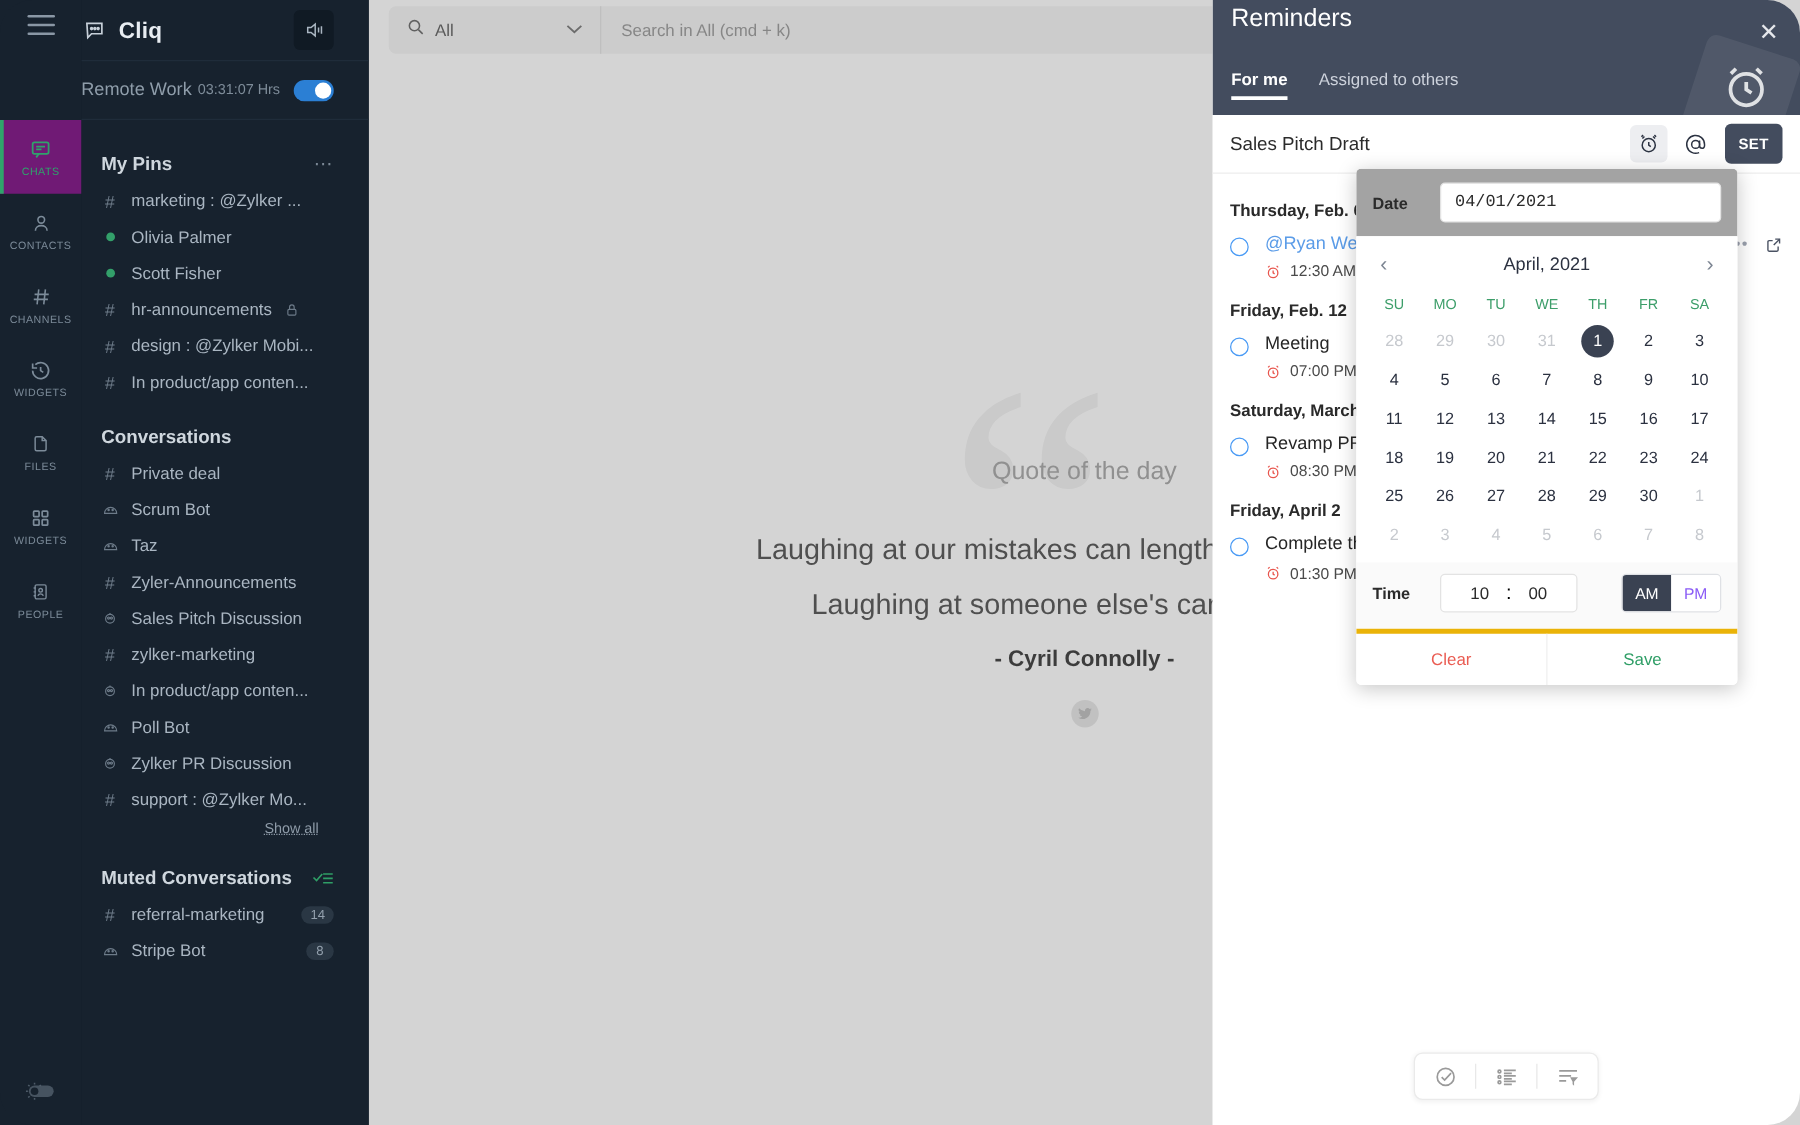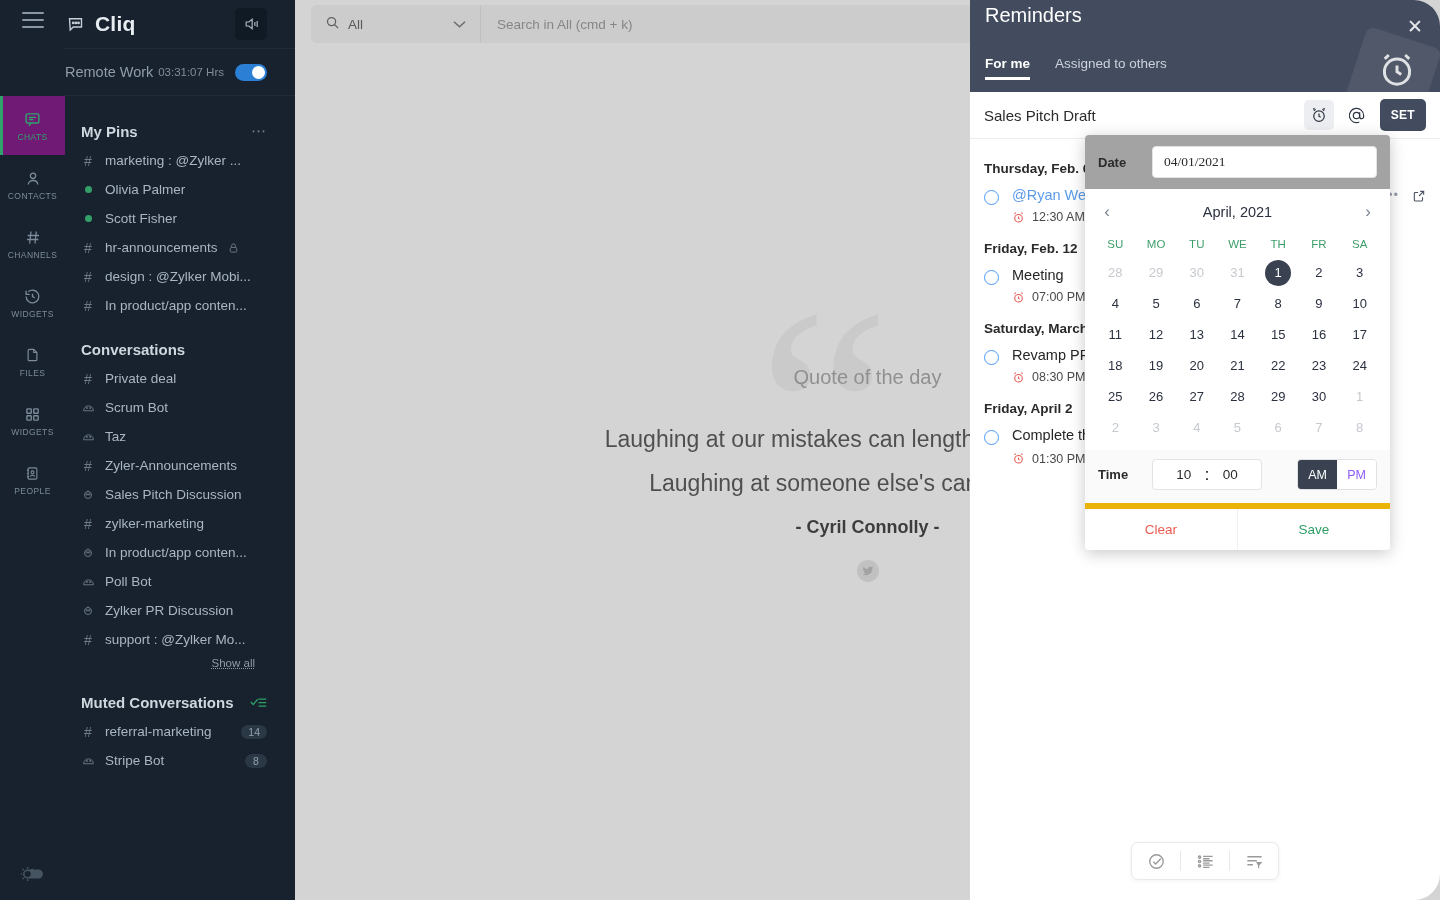--- a/index.html
+++ b/index.html
@@ -59,21 +59,21 @@
   .sidebar {
     position: absolute; left: 65px; top: 0; width: 230px; height: 900px;
     background: #17222e; z-index: 4; overflow: hidden;
   }
   .sb-head {
     height: 48px; display: flex; align-items: center;
     gap: 9px; padding-left: 0px;
   }
   .logo-ico { color: #c7d0d9; display:flex; }
   .logo-txt {
-    color: #e8edf2; font-size: 21px; font-weight: 700; letter-spacing: .2px;
+    color: #e8edf2; font-size: 18px; font-weight: 700; letter-spacing: .2px;
   }
   .sound-btn {
     position: absolute; right: 28px; top: 8px;
     width: 32px; height: 32px; border-radius: 5px;
     background: #101a24; display: flex; align-items: center;
     justify-content: center; cursor: pointer; color: #aab6c2;
   }
   .status-bar {
     height: 48px; margin: 0 0 0 0; padding: 0 28px 0 0;
     display: flex; align-items: center;
@@ -276,21 +276,21 @@
     overflow: hidden;
   }
   .dp-row {
     display: flex; align-items: center; gap: 14px;
     padding: 11px 13px; background: #a3a3a3;
   }
   .dp-lbl { font-size: 13px; font-weight: 700; color: #2b2b2b; width: 40px; }
   .dp-date-in {
     flex: 1; height: 32px; border: 1px solid #e3e3e3; border-radius: 4px;
     font-size: 13.5px; color: #2b2b2b; padding: 0 11px; outline: none;
-    font-family: Liberation Serif, serif; background: #fff;
+    font-family: Liberation Mono, monospace; background: #fff;
   }
   .cal { padding: 4px 10px 6px; background: #fff; }
   .cal-nav {
     display: flex; align-items: center; height: 38px;
   }
   .cal-arrow {
     width: 24px; color: #7c8592; font-size: 17px; cursor: pointer;
     display:flex; align-items:center; justify-content:center;
   }
   .cal-month {
@@ -305,21 +305,21 @@
     text-align: center; font-size: 13px; color: #2b3140;
     height: 31px; line-height: 31px; cursor: pointer; position: relative;
   }
   .cal-day.mute { color: #c6c9ce; }
   .cal-day .pill {
     display: block; width: 26px; height: 26px; line-height: 26px;
     border-radius: 50%; margin: 2px auto 0;
   }
   .cal-day.sel .pill { background: #3a4252; color: #fff; }
   .dp-foot {
-    display: flex; border-top: 6px solid #eab308; background: #fff;
+    display: flex; border-top: 4px solid #eab308; background: #fff;
   }
   .dp-foot div {
     flex: 1; text-align: center; padding: 13px 0; font-size: 13.5px;
     cursor: pointer;
   }
   .dp-clear { color: #ea5c52; }
   .dp-save { color: #2f9e66; border-left: 1px solid #f0f0f0; }
   .time-row {
     display: flex; align-items: center; gap: 14px;
     padding: 9px 13px 13px; background: #fafafa;

